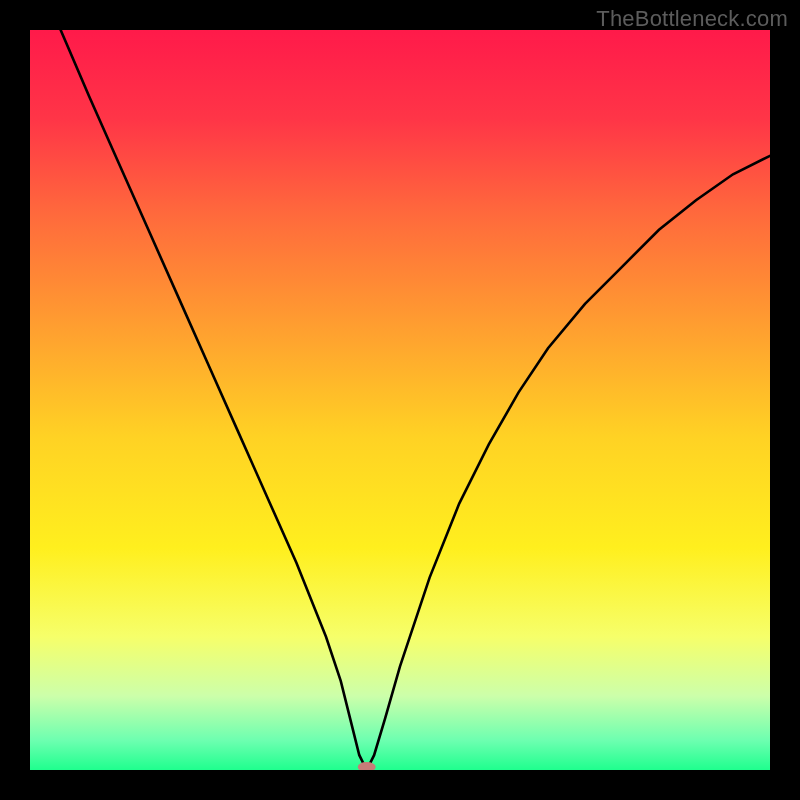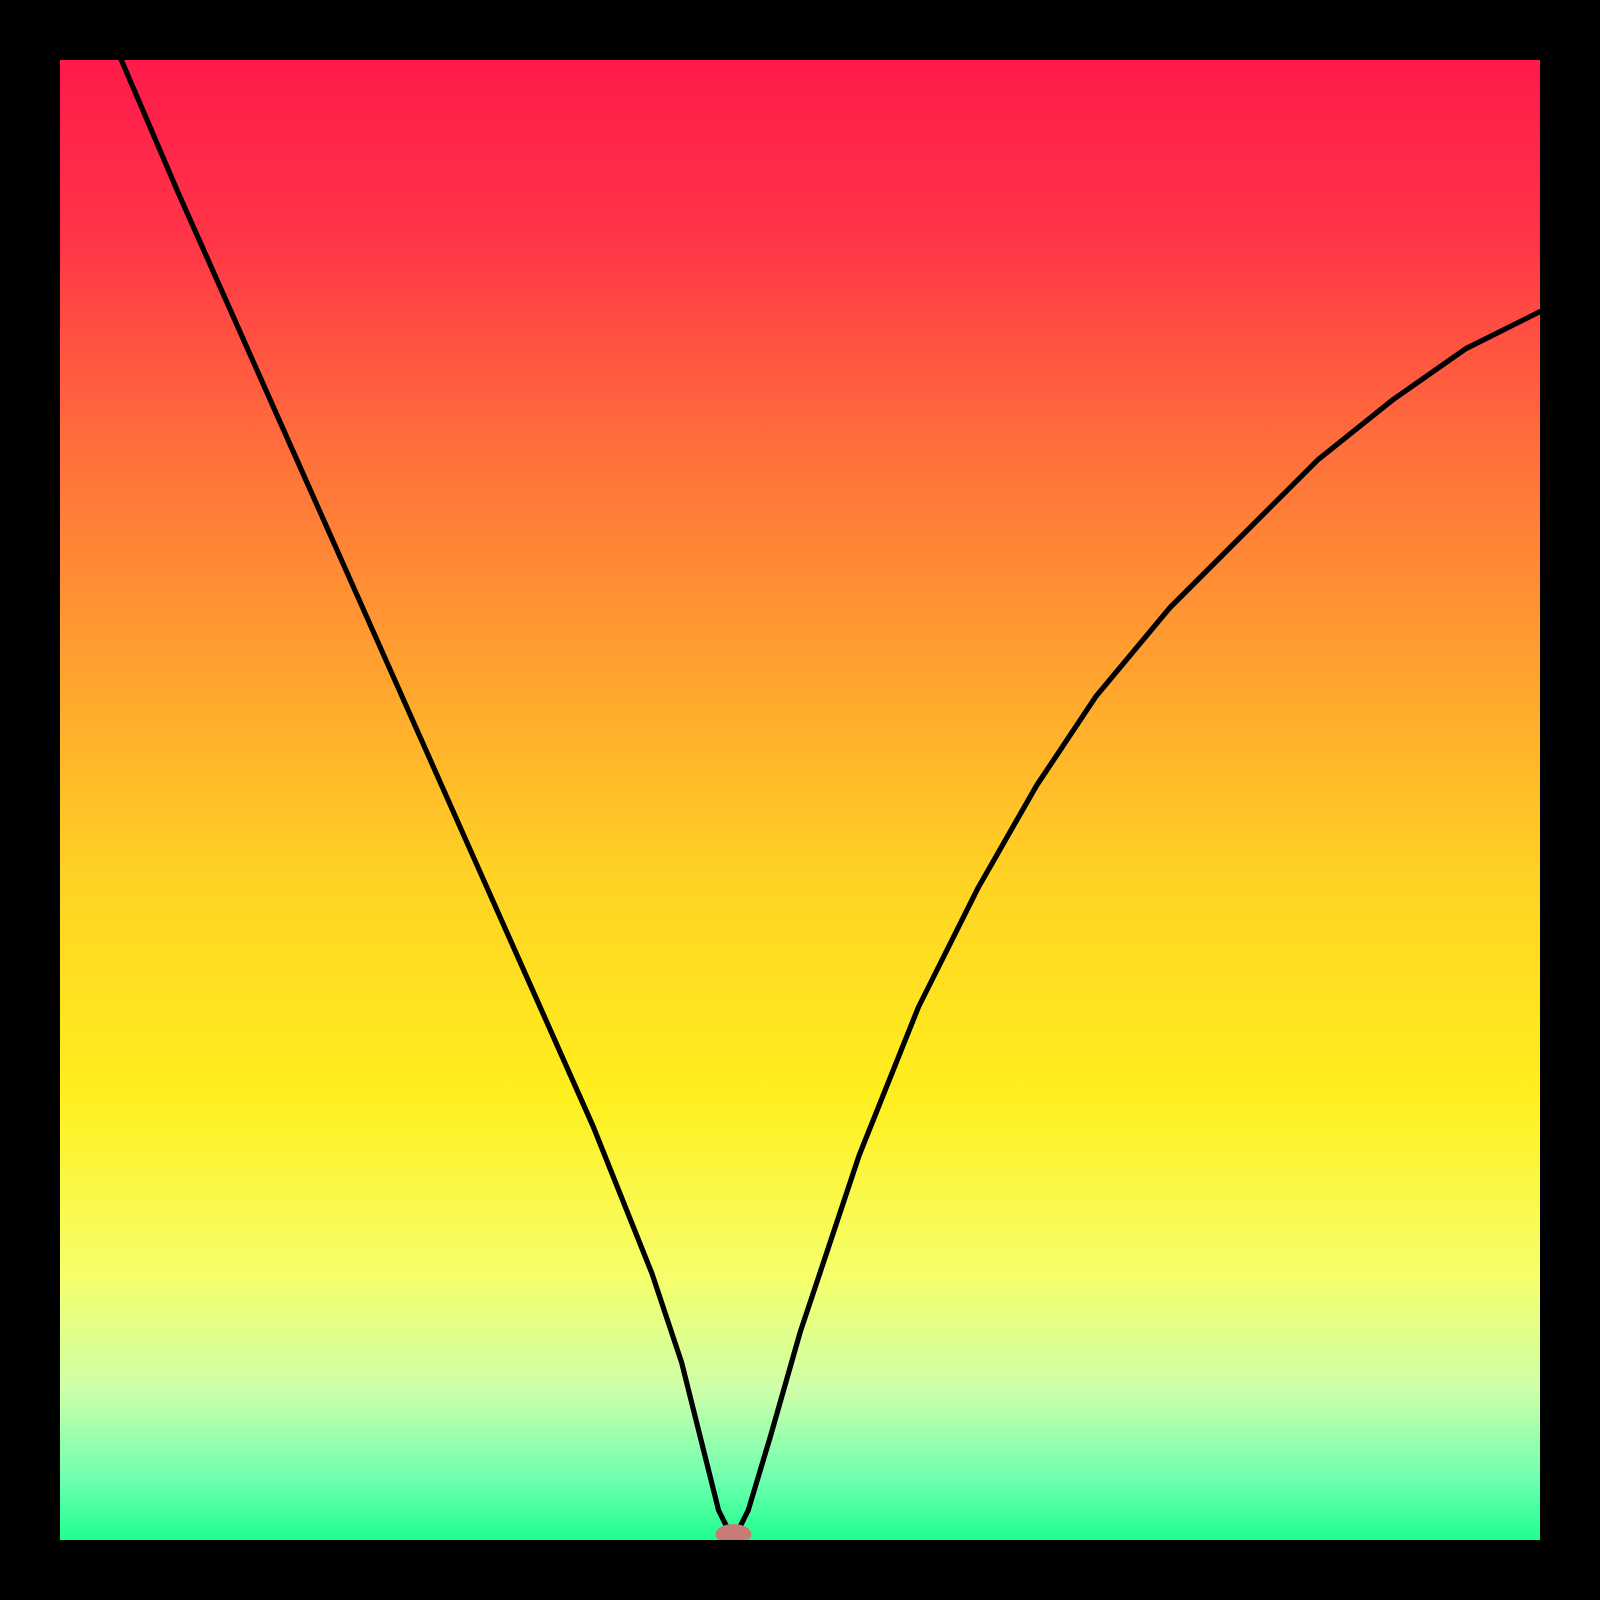--- a/index.html
+++ b/index.html
@@ -36,20 +36,21 @@
     font-weight: 500;
   }
   svg {
     display: block;
   }
 </style>
 </head>
 <body>
 
 <div class="frame">
+  <div class="watermark">TheBottleneck.com</div>
 
   <div class="plot-area">
     <svg id="chart-svg" width="740" height="740" viewBox="0 0 740 740">
       <defs>
         <linearGradient id="bg-grad" x1="0" y1="0" x2="0" y2="1">
             <stop offset="0.0%" stop-color="#ff1a4a"></stop>
             <stop offset="12.0%" stop-color="#ff3547"></stop>
             <stop offset="25.0%" stop-color="#ff6a3c"></stop>
             <stop offset="40.0%" stop-color="#ff9e30"></stop>
             <stop offset="55.0%" stop-color="#ffd224"></stop>

